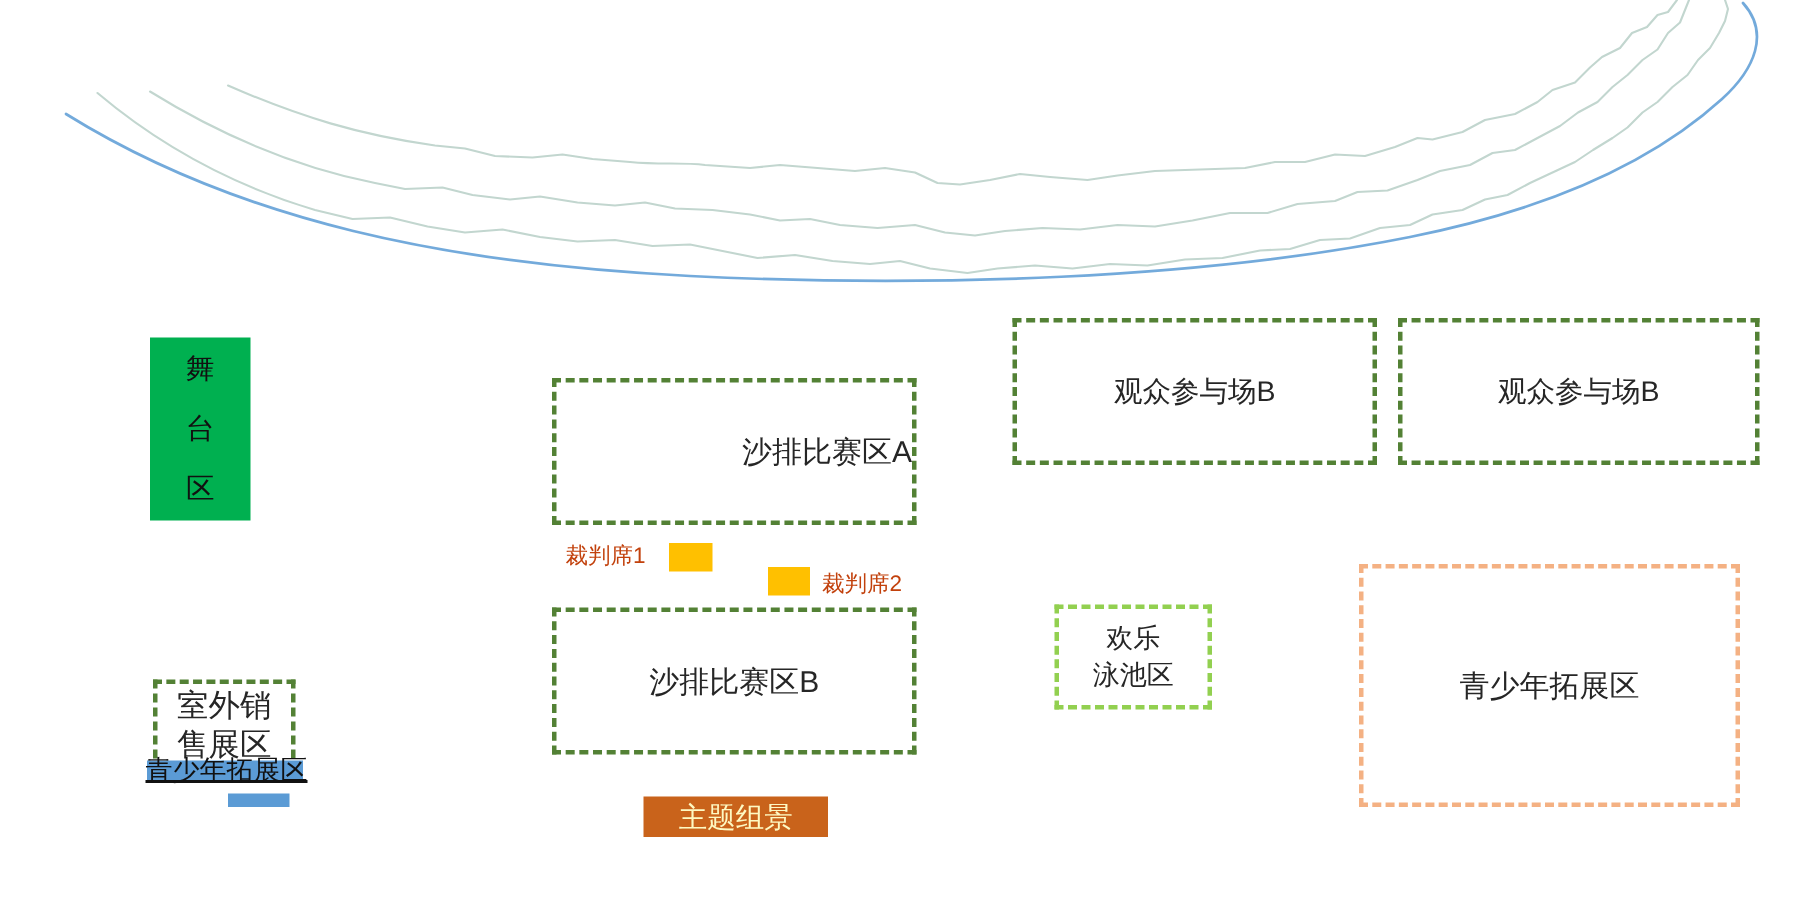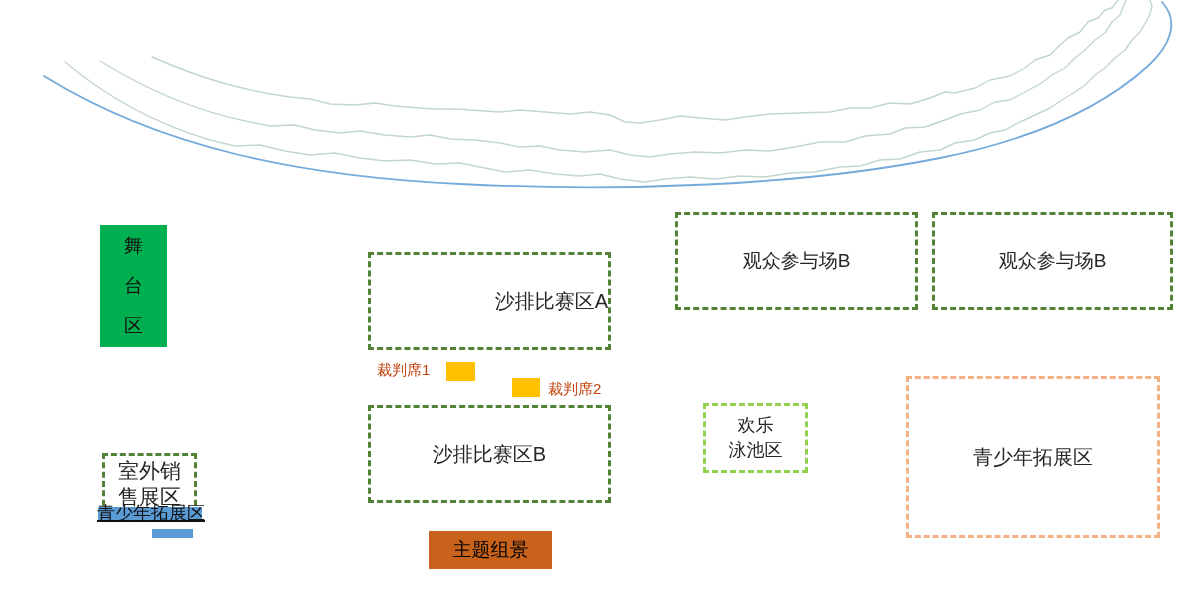--- a/index.html
+++ b/index.html
@@ -34,24 +34,24 @@
   
   .stage {
     left: 100px; top: 225px; width: 67px; height: 122px;
     background: var(--stage_fill, #00B050);
     flex-direction: column;
     gap: 14px;
     font-size: 19px;
     color: #111111;
   }
   .theme {
-    left: 429px; top: 531px; width: 123px; height: 38px;
+    left: 429px; top: 531px; width: 123px; height: 27px;
     background: var(--theme_fill, #C9631B);
     font-size: 19px;
-    color: #000000;
+    color: #fef9c3;
   }
   
   .dashed-green { border: 3px dashed var(--zone_border_dark_green, #538135); }
   .court-a   { left: 368px; top: 252px; width: 243px; height: 98px; font-size: 20px; justify-content: flex-end; }
   .court-b   { left: 368px; top: 405px; width: 243px; height: 98px; font-size: 20px; }
   .audience-a{ left: 675px; top: 212px; width: 243px; height: 98px; font-size: 19px; }
   .audience-b{ left: 932px; top: 212px; width: 241px; height: 98px; font-size: 19px; }
   .outdoor {
     left: 102px; top: 413px; width: 95px; height: 62px;
     flex-direction: column;

